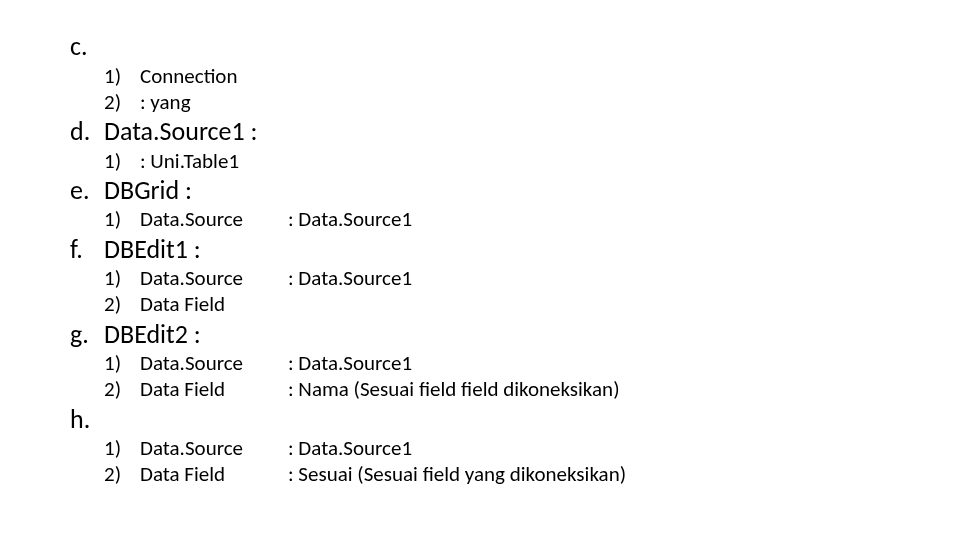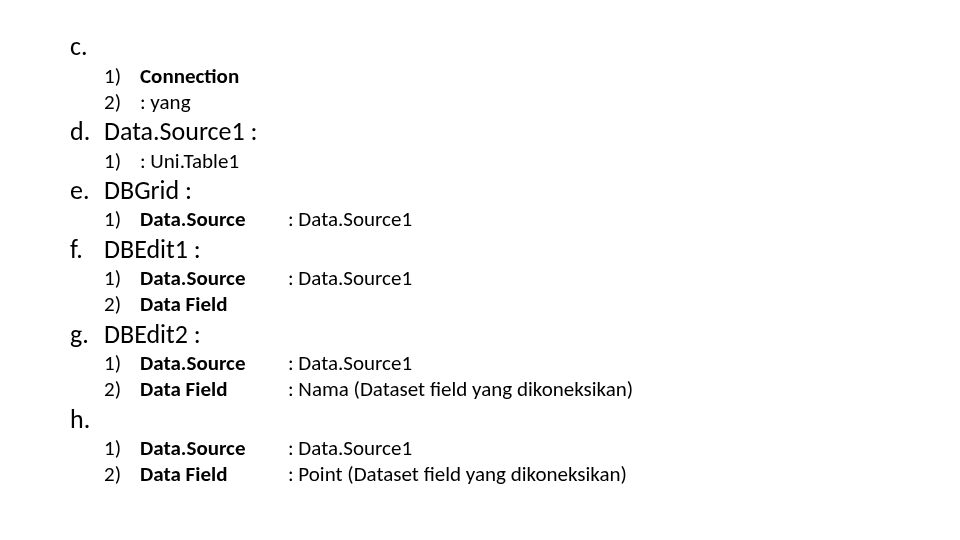--- a/index.html
+++ b/index.html
@@ -9,21 +9,21 @@
     background: #ffffff;
     font-family: "Calibri", "Segoe UI", Arial, sans-serif;
     color: #000000;
     padding: 30px 70px;
   }
   .heading { font-size: 26px; line-height: 1.25; display: flex; }
   .heading .letter { width: 34px; text-align: left; flex-shrink: 0; }
   .heading .title { }
   .sub-row { font-size: 21px; line-height: 1.25; display: flex; margin-left: 34px; }
   .sub-row .num { width: 36px; flex-shrink: 0; }
-  .sub-row .label { width: 148px; flex-shrink: 0; font-weight: bold; }
+  .sub-row .label { width: 148px; flex-shrink: 0; }
   .sub-row .value { }
 </style>
 </head>
 <body>
 
 <div id="doc">
     <div class="heading">
       <span class="letter">c.</span>
     </div>
     <div class="sub-row">
@@ -69,28 +69,28 @@
       <span class="title">DBEdit2 :</span>
     </div>
     <div class="sub-row">
       <span class="num">1)</span>
       <span class="label">Data.Source</span>
       <span class="value">: Data.Source1</span>
     </div>
     <div class="sub-row">
       <span class="num">2)</span>
       <span class="label">Data Field</span>
-      <span class="value">: Nama (Dataset field yang dikoneksikan)</span>
+      <span class="value">: Nama (Sesuai field field dikoneksikan)</span>
     </div>
     <div class="heading">
       <span class="letter">h.</span>
     </div>
     <div class="sub-row">
       <span class="num">1)</span>
       <span class="label">Data.Source</span>
       <span class="value">: Data.Source1</span>
     </div>
     <div class="sub-row">
       <span class="num">2)</span>
       <span class="label">Data Field</span>
-      <span class="value">: Point (Dataset field yang dikoneksikan)</span>
+      <span class="value">: Sesuai (Sesuai field yang dikoneksikan)</span>
     </div>
   </div>
 
 </body></html>

